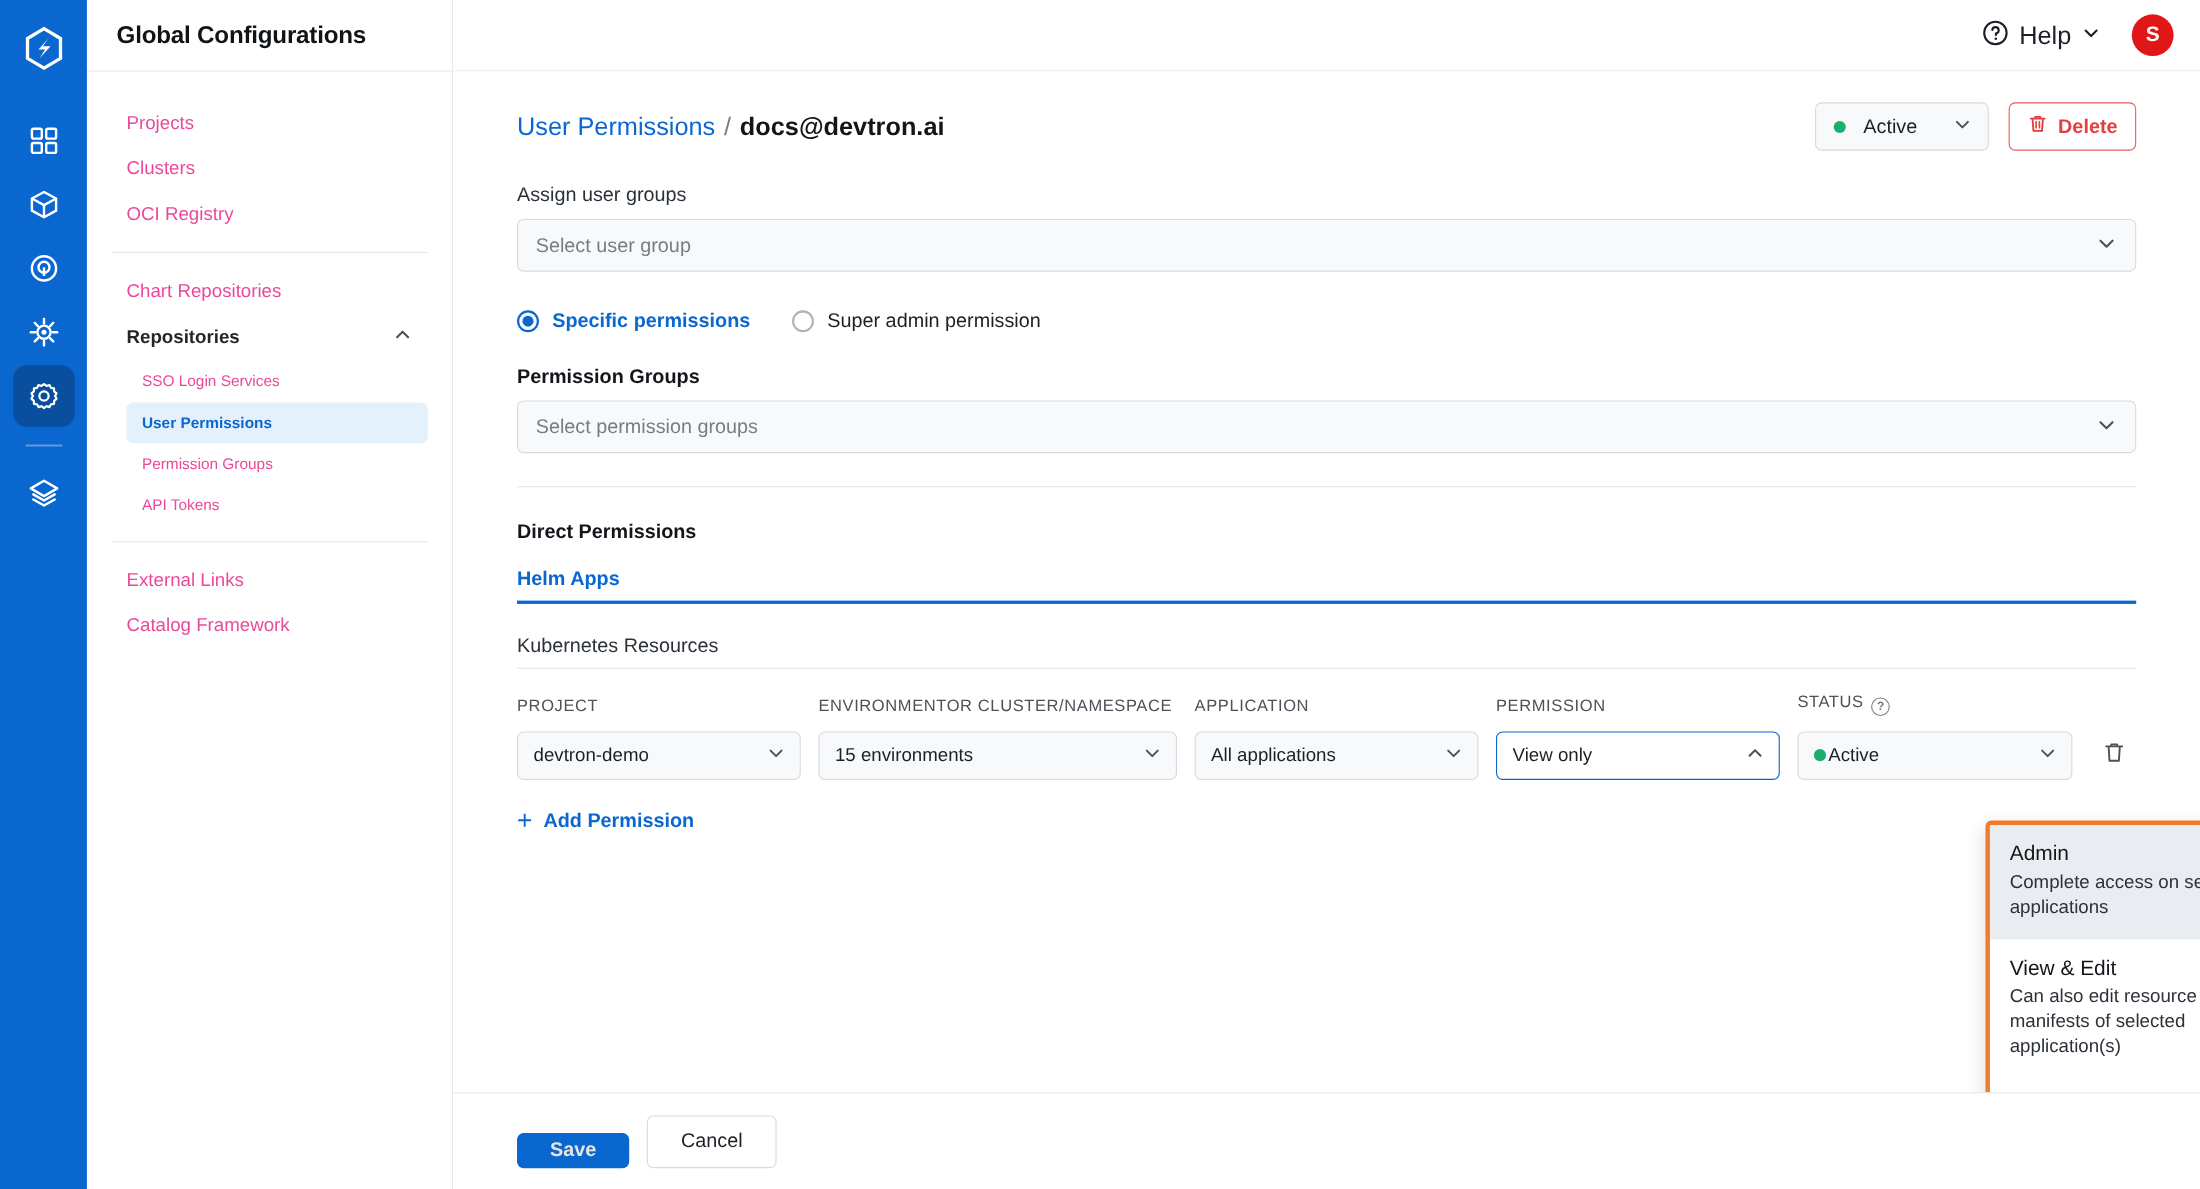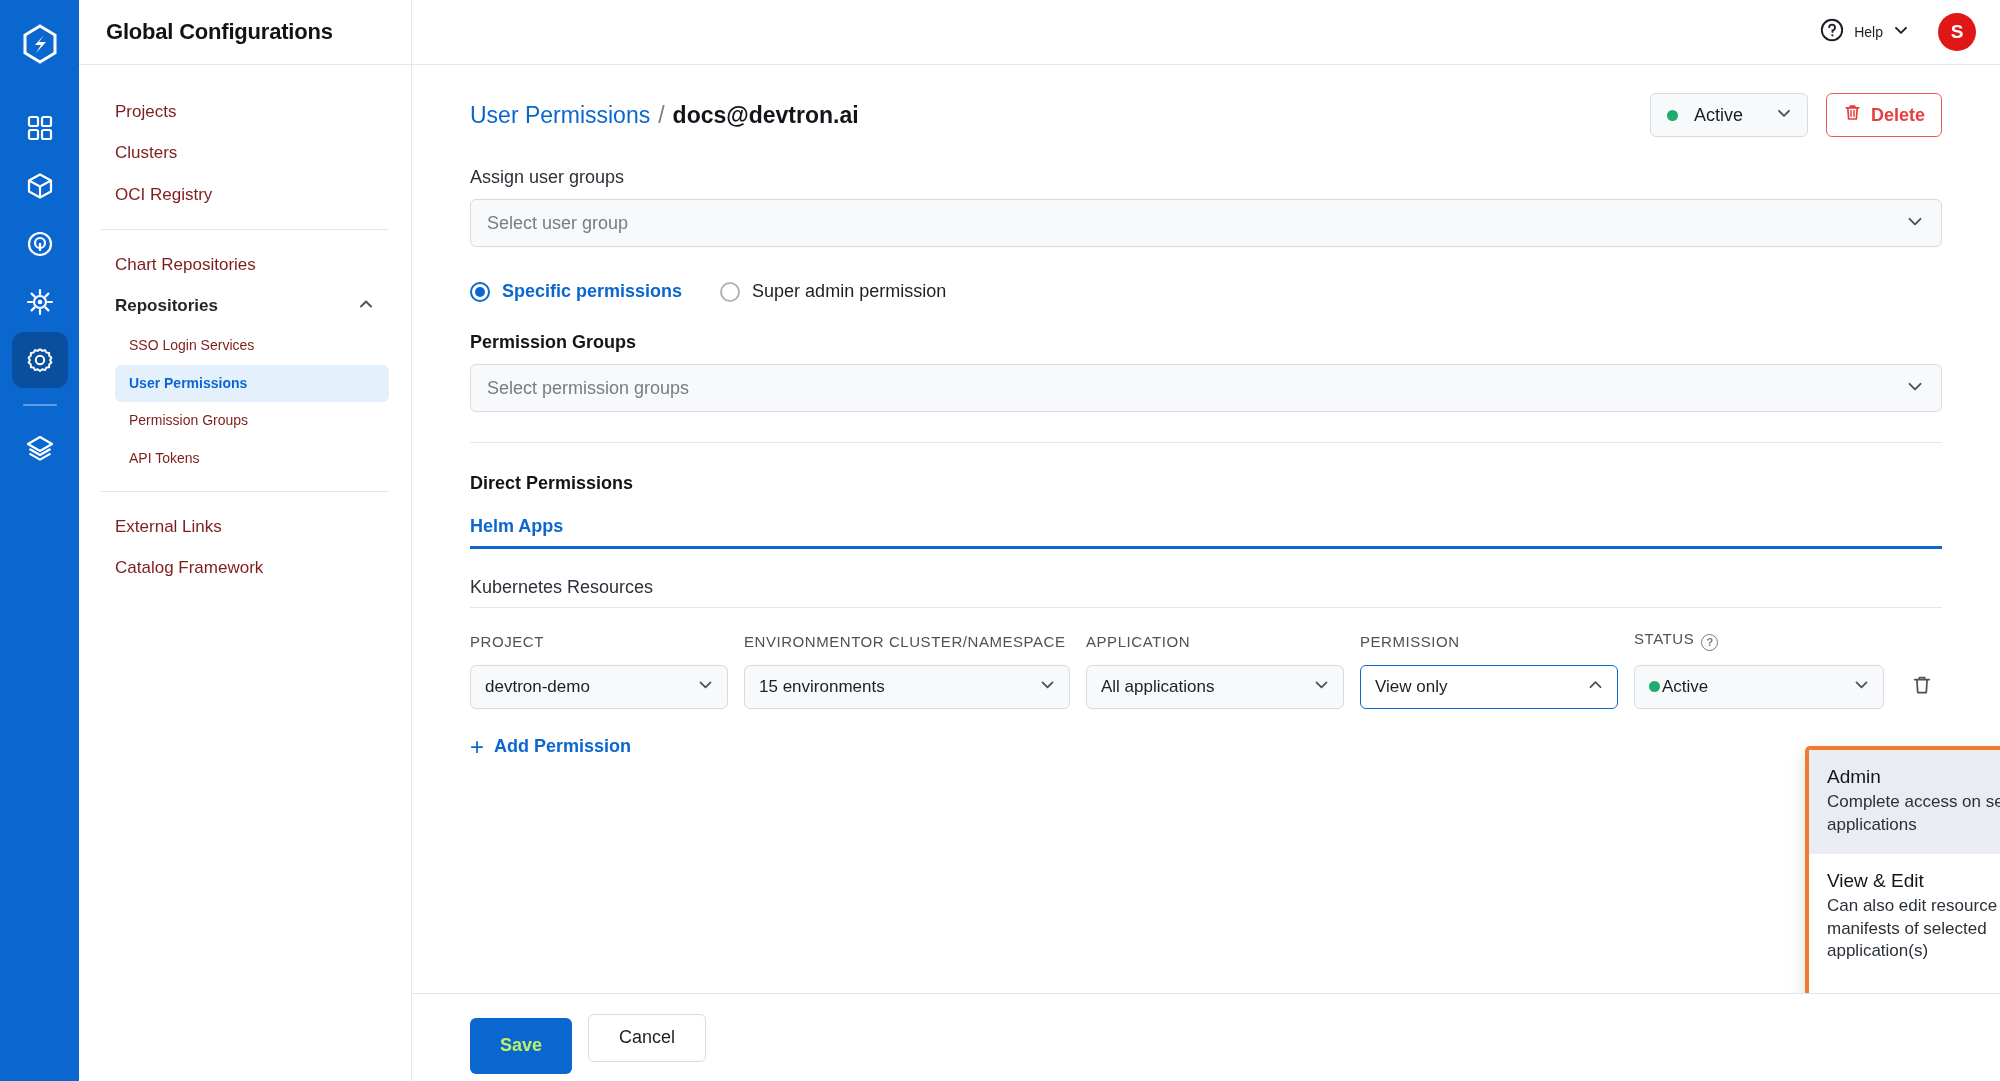--- a/index.html
+++ b/index.html
@@ -33,21 +33,21 @@
     width: 333px; flex: 0 0 333px; background: #fff;
     border-right: 1px solid #e3e6ea; display: flex; flex-direction: column;
   }
   .nav-head {
     height: 65px; display: flex; align-items: center;
     padding-left: 27px; border-bottom: 1px solid #e3e6ea; text-align: right;
   }
   .nav-title { font-size: 22px; font-weight: bold; color: #111417; letter-spacing: -.2px; }
   .nav-body { padding: 26px 22px 0 22px; }
   .nav-link {
-    display: block; font-size: 17px; color: #7f1d1d;
+    display: block; font-size: 17px; color: #ec4899;
     padding: 10px 14px; border-radius: 6px; cursor: pointer; line-height: 1.25;
   }
   .nav-sep { height: 1px; background: #e3e6ea; margin: 14px 0 14px; }
   .nav-group {
     display: flex; align-items: center; justify-content: space-between;
     padding: 10px 14px; border-radius: 6px; cursor: pointer;
   }
   .nav-group-label { font-size: 17px; font-weight: bold; color: #23272c; }
   .nav-sub { padding-left: 14px; }
   .nav-sub .nav-link { font-size: 14px; }
@@ -57,21 +57,21 @@
   .main { flex: 1; display: flex; flex-direction: column; min-width: 0; }
   .topbar {
     height: 65px; border-bottom: 1px solid #e3e6ea; background: #fff;
     display: flex; align-items: center; justify-content: flex-end;
     padding-right: 24px; gap: 0;
   }
   .help {
     display: flex; align-items: center; gap: 9px; cursor: pointer;
     padding: 6px 6px; border-radius: 6px; margin-right: 22px;
   }
-  .help-label { font-size: 14px; color: #1b2026; }
+  .help-label { font-size: 23px; color: #1b2026; }
   .avatar {
     width: 38px; height: 38px; border-radius: 50%; background: #e11717;
     color: #fff; font-size: 19px; font-weight: bold;
     display: flex; align-items: center; justify-content: center; cursor: pointer;
   }
 
   .content { flex: 1; position: relative; background: #fff; min-height: 0; }
   .content-inner { padding: 0 58px 0 58px; }
 
   .crumbrow {
@@ -176,22 +176,22 @@
   .menu-title { font-size: 19px; color: #12161a; margin-bottom: 3px; }
   .menu-desc { font-size: 17px; color: #2b3138; line-height: 1.33; }
 
   
   .footer {
     position: absolute; left: 0; right: 0; bottom: 0; height: 88px;
     border-top: 1px solid #e3e6ea; background: #fff;
     display: flex; align-items: center; padding-left: 58px; gap: 16px; z-index: 50;
   }
   .btn-save {
-    background: #0b67d0; color: #bef264; border: none; border-radius: 6px;
-    height: 56px; padding: 0 30px; font-size: 18px; font-weight: bold;
+    background: #0b67d0; color: #e5e5e5; border: none; border-radius: 6px;
+    height: 32px; padding: 0 30px; font-size: 18px; font-weight: bold;
     cursor: pointer; font-family: inherit; margin-top: 16px;
   }
   .btn-cancel {
     background: #fff; color: #1b2026; border: 1px solid #d6dbe1; border-radius: 6px;
     height: 48px; padding: 0 30px; font-size: 18px; cursor: pointer; font-family: inherit;
   }
 </style>
 </head>
 <body>
 

